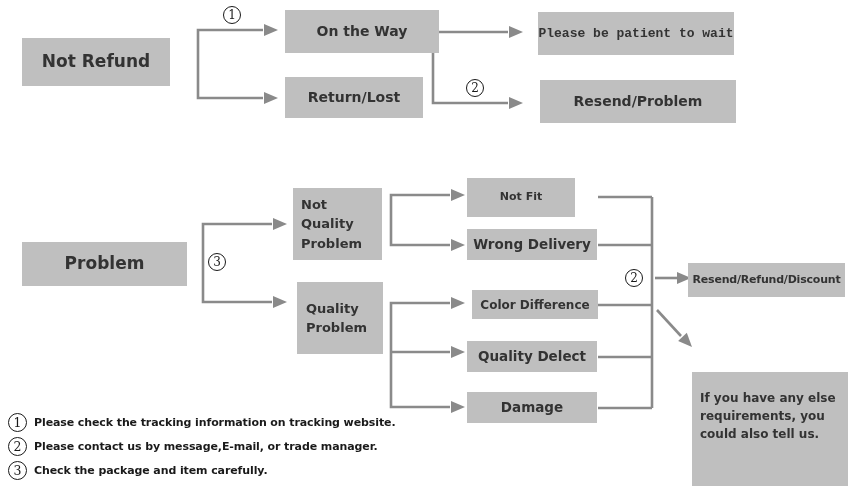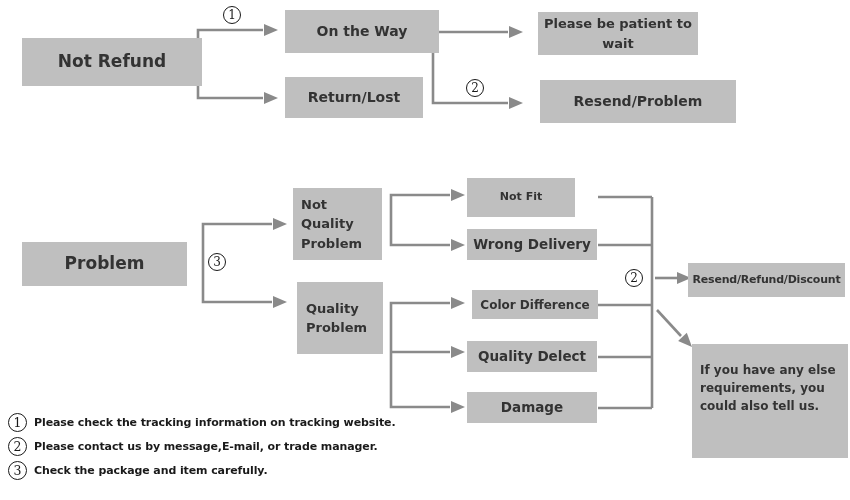--- a/index.html
+++ b/index.html
@@ -89,31 +89,31 @@
       <polygon points="465,195 451,189 451,201"></polygon>
       <polygon points="465,245 451,239 451,251"></polygon>
       <polygon points="465,303 451,297 451,309"></polygon>
       <polygon points="465,352 451,346 451,358"></polygon>
       <polygon points="465,407 451,401 451,413"></polygon>
       <polygon points="691,278 677,272 677,284"></polygon>
       <polygon points="692,347 678.1,340.9 686.8,332.7"></polygon>
     </g>
   </svg>
 
-  <div class="box" style="left:22px;top:38px;width:180px;height:48px;font-size:17px;">Not Refund</div>
+  <div class="box" style="left:22px;top:38px;width:148px;height:48px;font-size:17px;">Not Refund</div>
 
   <div class="marker big" style="left:223px;top:6px;">1</div>
 
   <div class="box" style="left:285px;top:10px;width:154px;height:43px;font-size:14px;">On the Way</div>
 
   <div class="box" style="left:285px;top:77px;width:138px;height:41px;font-size:14px;">Return/Lost</div>
 
   <div class="marker big" style="left:466px;top:79px;">2</div>
 
-  <div class="box" style="left:538px;top:12px;width:160px;height:43px;font-size:13px;">Please be patient to wait</div>
+  <div class="box" style="left:538px;top:12px;width:196px;height:43px;font-size:13px;font-family:Liberation Mono, monospace;">Please be patient to wait</div>
 
   <div class="box" style="left:540px;top:80px;width:196px;height:43px;font-size:14px;">Resend/Problem</div>
 
   <div class="box" style="left:22px;top:242px;width:165px;height:44px;font-size:17px;">Problem</div>
 
   <div class="marker big" style="left:208px;top:253px;">3</div>
 
   <div class="box left" style="left:293px;top:188px;width:89px;height:72px;font-size:13px;padding-left:8px;padding-right:9px;">Not Quality Problem</div>
 
   <div class="box left" style="left:297px;top:282px;width:86px;height:72px;font-size:13px;padding-left:9px;padding-right:30px;">Quality Problem</div>
@@ -125,21 +125,21 @@
   <div class="box" style="left:472px;top:290px;width:126px;height:29px;font-size:12px;">Color Difference</div>
 
   <div class="box" style="left:467px;top:341px;width:130px;height:31px;font-size:13.5px;">Quality Delect</div>
 
   <div class="box" style="left:467px;top:392px;width:130px;height:31px;font-size:13.5px;">Damage</div>
 
   <div class="marker big" style="left:625px;top:269px;">2</div>
 
   <div class="box" style="left:688px;top:263px;width:157px;height:34px;font-size:11px;letter-spacing:-0.2px;">Resend/Refund/Discount</div>
 
-  <div class="box left" style="left:692px;top:344px;width:156px;height:114px;font-size:12px;align-items:flex-start;padding:17px 8px 0 8px;">If you have any else requirements, you could also tell us.</div>
+  <div class="box left" style="left:692px;top:372px;width:156px;height:114px;font-size:12px;align-items:flex-start;padding:17px 8px 0 8px;">If you have any else requirements, you could also tell us.</div>
 
   <div class="note-row" style="top:412px;">
     <span class="marker note-m">1</span>
     <span class="note-text">Please check the tracking information on tracking website.</span>
   </div>
   <div class="note-row" style="top:436px;">
     <span class="marker note-m">2</span>
     <span class="note-text">Please contact us by message,E-mail, or trade manager.</span>
   </div>
   <div class="note-row" style="top:460px;">

